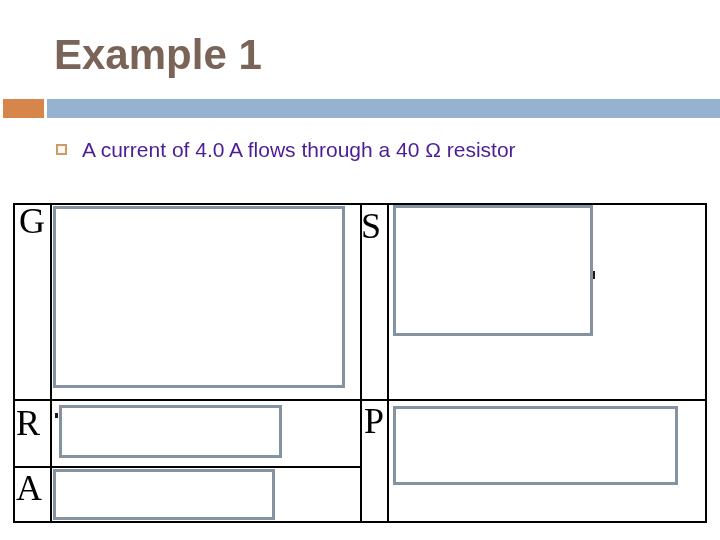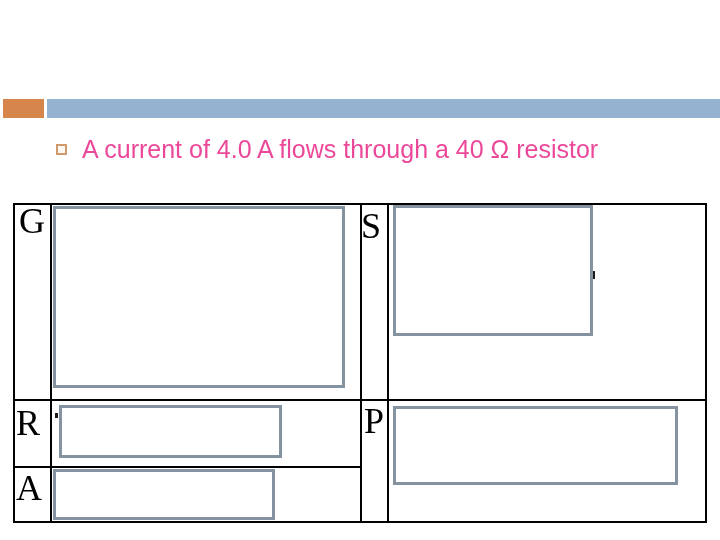--- a/index.html
+++ b/index.html
@@ -19,21 +19,21 @@
   
   .bar-orange{position:absolute;left:3px;top:99px;width:41px;height:19px;background:#d6864a;}
   .bar-blue{position:absolute;left:47px;top:99px;width:673px;height:19px;background:#95b2d1;}
   
   .bullet-square{
     position:absolute;left:56px;top:144px;width:7px;height:7px;
     border:2px solid #cf9a6a;background:#fdf8f1;
   }
   .question{
     position:absolute;left:82px;top:133px;width:620px;
-    font-size:25px;line-height:33px;color:#ec4899;
+    font-size:21px;line-height:33px;color:#4c1d95;
   }
   
   .tline{position:absolute;background:#000000;}
   
   .rowlabel{
     position:absolute;
     font-family:"Liberation Serif","DejaVu Serif",serif;
     font-size:36px;line-height:36px;color:#000000;
   }
   
@@ -43,20 +43,21 @@
     background:#ffffff;
     box-sizing:border-box;
   }
   .stray{position:absolute;background:#1a1a1a;}
 </style>
 </head>
 <body>
 
 <div id="slide">
 
+  <div class="slide-title">Example 1</div>
 
   <div class="bar-orange"></div>
   <div class="bar-blue"></div>
 
   <div class="bullet-square"></div>
   <div class="question">
     <div>A current of 4.0 A flows through a 40 Ω resistor</div>
   </div>
 
   <div class="tline" style="left:13px;top:203px;width:694px;height:2px;"></div>

